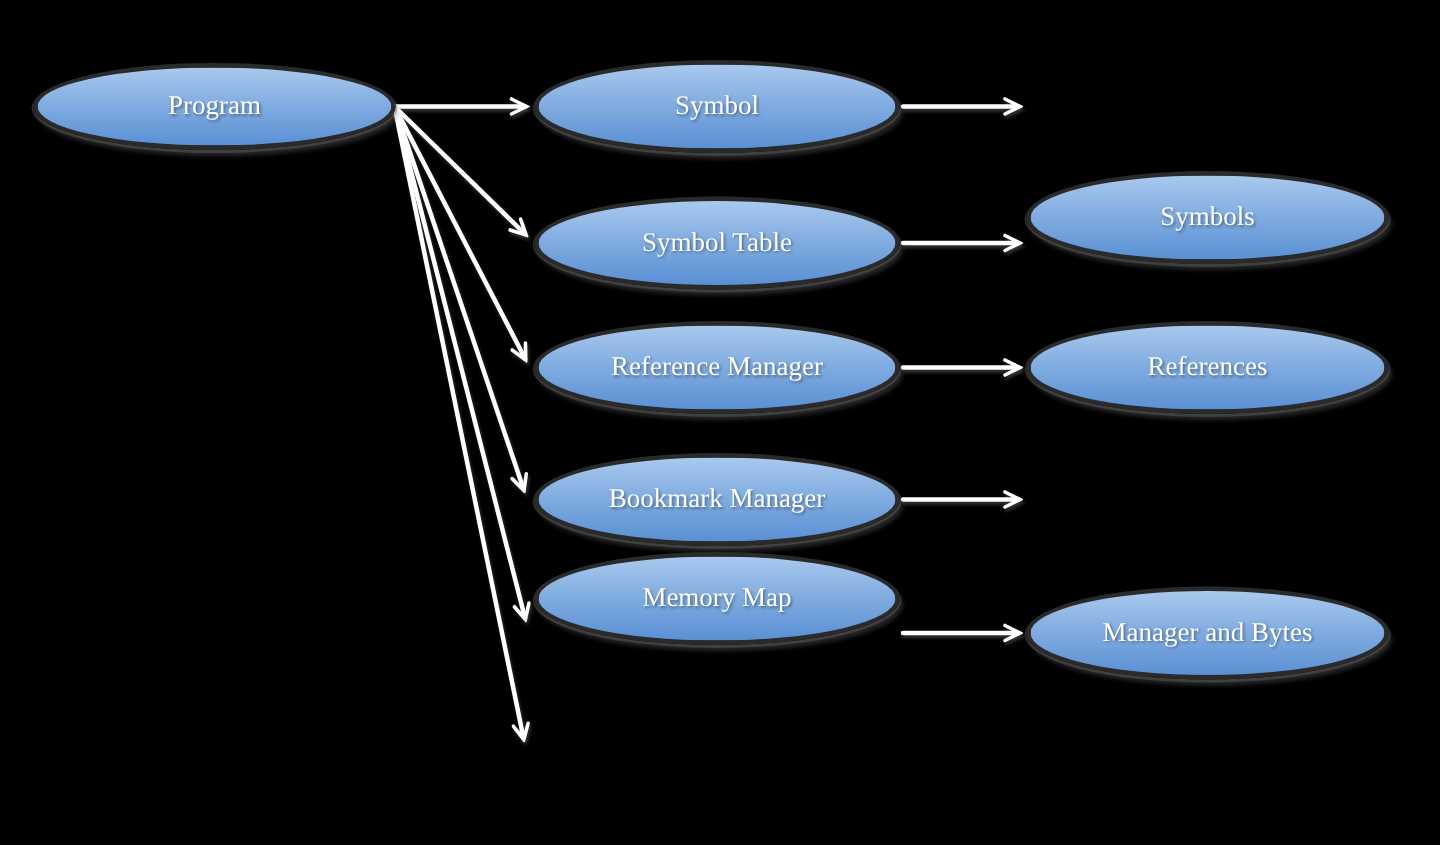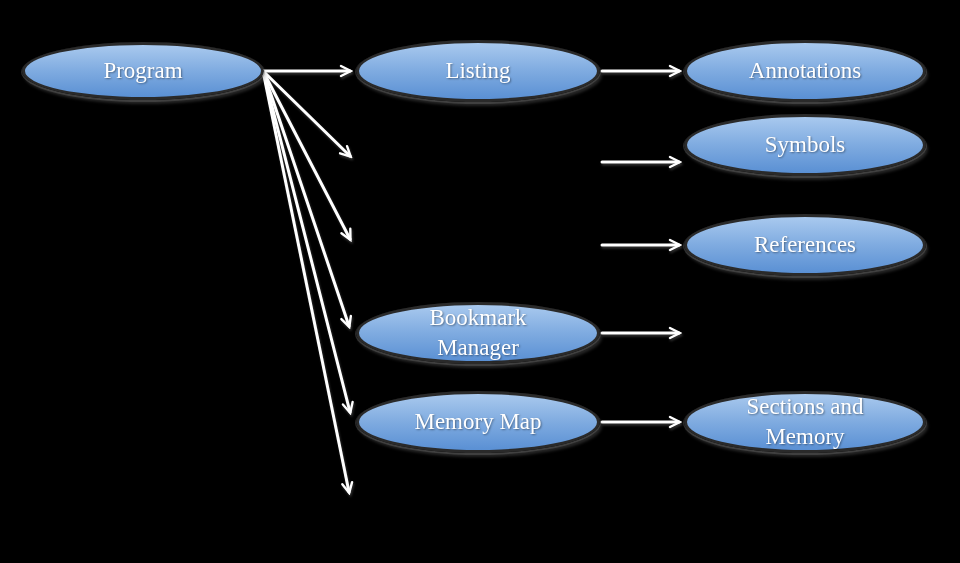--- a/index.html
+++ b/index.html
@@ -53,24 +53,25 @@
     box-shadow: 0 1px 0 1px rgba(105,105,105,0.40),
                 2px 4px 3px rgba(125,125,125,0.30);
     display: flex;
     align-items: center;
     justify-content: center;
     text-align: center;
     box-sizing: border-box;
   }
   .node-label {
     color: var(--node-text);
-    font-size: 23px;
+    font-size: 18px;
     line-height: 1.3;
     max-width: 175px;
     text-shadow: 1px 1px 2px rgba(0,0,0,0.40);
+    text-align: right;
   }
   .node-root   { left: 22px;  top: 42px; width: 242px; height: 58px; }
   .col-left    { left: 356px; width: 244px; height: 62px; }
   .col-right   { left: 684px; width: 242px; height: 62px; }
 </style>
 </head>
 <body>
 
 <div class="canvas">
 
@@ -91,35 +92,38 @@
     <line class="arrow" x1="602" y1="245" x2="679" y2="245" marker-end="url(#ah)"></line>
     <line class="arrow" x1="602" y1="333" x2="679" y2="333" marker-end="url(#ah)"></line>
     <line class="arrow" x1="602" y1="422" x2="679" y2="422" marker-end="url(#ah)"></line>
   </svg>
 
   <div class="node node-root">
     <span class="node-label">Program</span>
   </div>
 
   <div class="node col-left" style="top:40px">
-    <span class="node-label">Listing</span>
+    <span class="node-label">Symbol</span>
+  </div>
+  <div class="node col-left" style="top:131px">
+    <span class="node-label">Symbol Table</span>
+  </div>
+  <div class="node col-left" style="top:214px">
+    <span class="node-label">Reference Manager</span>
   </div>
   <div class="node col-left" style="top:302px">
     <span class="node-label">Bookmark Manager</span>
   </div>
-  <div class="node col-left" style="top:391px">
+  <div class="node col-left" style="top:368px">
     <span class="node-label">Memory Map</span>
   </div>
 
-  <div class="node col-right" style="top:40px">
-    <span class="node-label">Annotations</span>
-  </div>
   <div class="node col-right" style="top:114px">
     <span class="node-label">Symbols</span>
   </div>
   <div class="node col-right" style="top:214px">
     <span class="node-label">References</span>
   </div>
   <div class="node col-right" style="top:391px">
-    <span class="node-label">Sections and Memory</span>
+    <span class="node-label">Manager and Bytes</span>
   </div>
 
 </div>
 
 </body></html>

